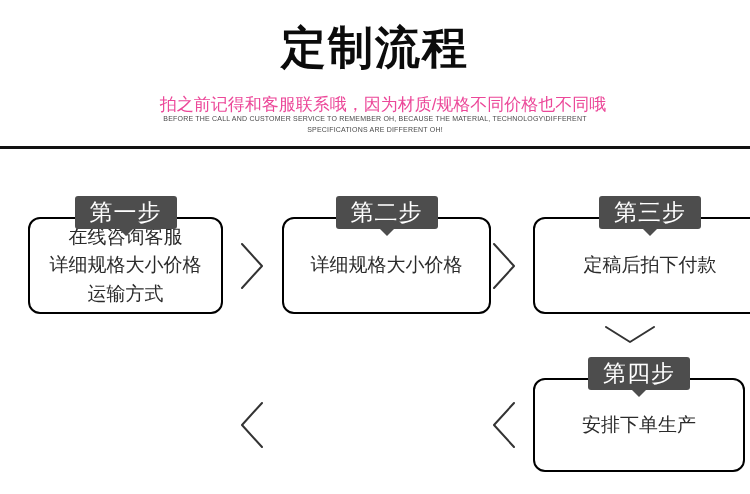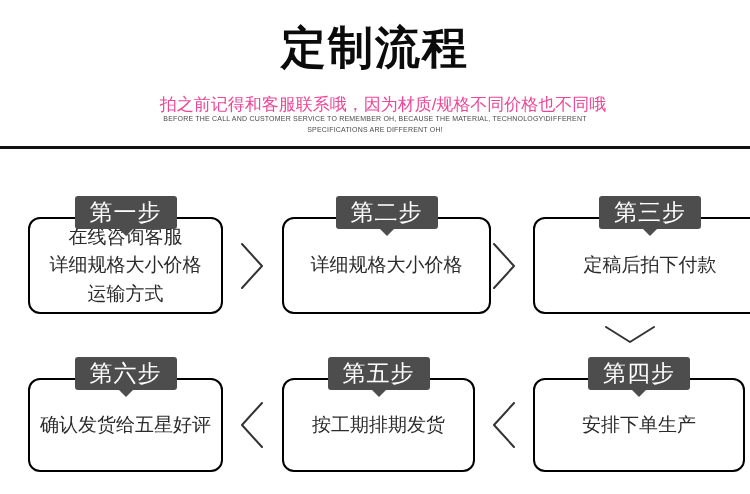--- a/index.html
+++ b/index.html
@@ -89,34 +89,28 @@
     <div class="box">定稿后拍下付款</div>
   </div>
 
   <span class="arrow" style="left:605px; top:326px;">
     <svg width="50" height="18" viewBox="0 0 50 18">
       <polyline points="1,1 25,16 49,1" fill="none" stroke="#333333" stroke-width="2" stroke-linecap="round" stroke-linejoin="round"></polyline>
     </svg>
   </span>
 
   <div class="step row2" style="left:28px; width:195px;">
-    <div class="badge">第六步</div>
-    <div class="box">确认发货给五星好评</div>
   </div>
 
   <span class="arrow" style="left:241px; top:402px;">
     <svg width="22" height="46" viewBox="0 0 22 46">
       <polyline points="21,1 1,23 21,45" fill="none" stroke="#333333" stroke-width="2" stroke-linecap="round" stroke-linejoin="round"></polyline>
     </svg>
   </span>
 
-  <div class="step row2" style="left:282px; width:193px;">
-    <div class="badge">第五步</div>
-    <div class="box">按工期排期发货</div>
-  </div>
 
   <span class="arrow" style="left:493px; top:402px;">
     <svg width="22" height="46" viewBox="0 0 22 46">
       <polyline points="21,1 1,23 21,45" fill="none" stroke="#333333" stroke-width="2" stroke-linecap="round" stroke-linejoin="round"></polyline>
     </svg>
   </span>
 
   <div class="step row2" style="left:533px; width:212px;">
     <div class="badge">第四步</div>
     <div class="box">安排下单生产</div>

